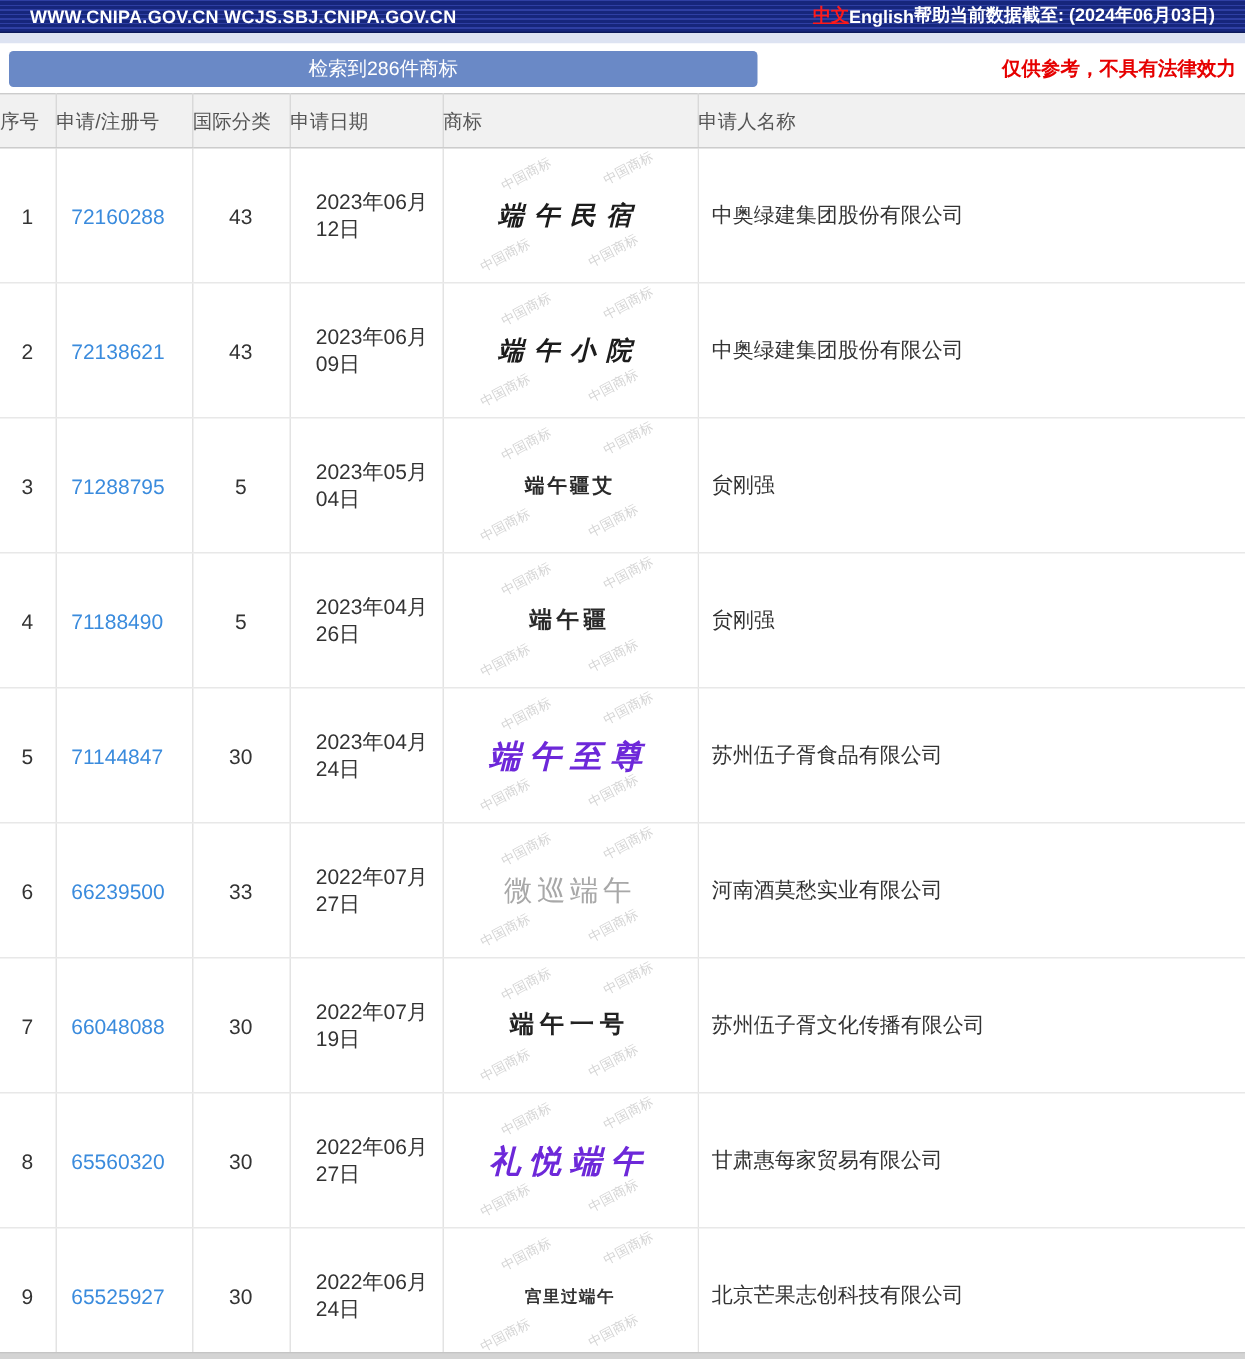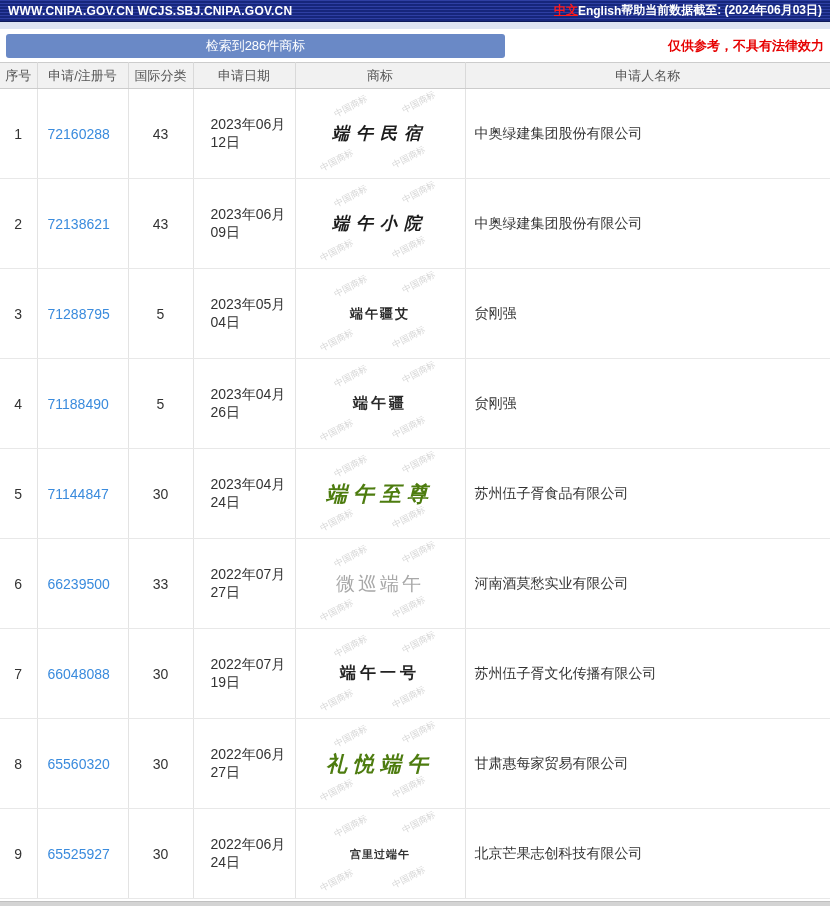--- a/index.html
+++ b/index.html
@@ -6,21 +6,21 @@
   html, body { width: 830px; height: 906px; overflow: hidden; background: #fff;
     font-family: "Liberation Sans", "DejaVu Sans", sans-serif; }
 
   
   .topbar {
     height: 22px; width: 100%;
     background-color: #1b2c8c;
     background-image: repeating-linear-gradient(180deg,
       #2e3fa3 0px, #2e3fa3 1px, #16267c 1px, #16267c 3px);
     display: flex; align-items: center; justify-content: space-between;
-    padding: 0 8px; color: #ffffff; font-size: 12px; font-weight: bold;
+    padding: 0 20px; color: #ffffff; font-size: 12px; font-weight: bold;
     border-bottom: 1px solid #0d1a5a;
   }
   .topbar .left { letter-spacing: 0.2px; }
   .topbar .right { display: flex; align-items: center; gap: 0; }
   .lang-zh { color: #ff1a1a; text-decoration: underline; cursor: pointer; }
   .top-link { color: #ffffff; cursor: pointer; }
   .cutoff { color: #ffffff; }
 
   .substrip { height: 7px; background: #dde3f2; }
 
@@ -29,23 +29,23 @@
   .search-btn {
     width: 499px; height: 24px; margin-left: 0;
     background: #6a89c6; color: #fff; border: none; border-radius: 3px;
     font-size: 13px; font-family: inherit; cursor: pointer;
   }
   .disclaimer { margin-left: auto; color: #e60000; font-size: 13px; font-weight: bold; }
 
   
   table { width: 830px; border-collapse: collapse; table-layout: fixed; }
   thead th {
-    height: 26px; background: #f1f1f1; color: #555; font-size: 13px; font-weight: normal;
+    height: 36px; background: #f1f1f1; color: #555; font-size: 13px; font-weight: normal;
     border-top: 1px solid #cccccc; border-bottom: 1px solid #cccccc;
-    border-right: 1px solid #d9d9d9; text-align: center;
+    border-right: 1px solid #d9d9d9; text-align: left;
   }
   thead th:last-child { border-right: none; }
   tbody td {
     height: 90px; border-bottom: 1px solid #e8e8e8; border-right: 1px solid #e3e3e3;
     font-size: 14px; color: #333; background: #fff; vertical-align: middle;
   }
   tbody td:last-child { border-right: none; }
   td.c-no { text-align: center; }
   td.c-app { padding-left: 10px; }
   .app-link { color: #3a8bdd; cursor: pointer; }
@@ -54,21 +54,21 @@
   td.c-mark { position: relative; text-align: center; overflow: hidden; }
   td.c-applicant { padding-left: 9px; }
 
   
   .mark { position: relative; z-index: 2; }
   .mark-callig-md { font-family: "DejaVu Serif", serif; font-style: italic; font-weight: bold;
     font-size: 17px; letter-spacing: 7px; color: #1c1c1c; }
   .mark-print-sm { font-weight: bold; font-size: 13px; letter-spacing: 2px; color: #2a2a2a; }
   .mark-print-md { font-weight: bold; font-size: 15px; letter-spacing: 3px; color: #2a2a2a; }
   .mark-callig-lg { font-family: "DejaVu Serif", serif; font-style: italic; font-weight: bold;
-    font-size: 21px; letter-spacing: 6px; color: #4d7c0f; }
+    font-size: 21px; letter-spacing: 6px; color: #6d28d9; }
   .mark-faint { font-size: 19px; letter-spacing: 3px; color: #a8a8a8; }
   .mark-bold-md { font-weight: bold; font-size: 16px; letter-spacing: 4px; color: #222; }
   .mark-bold-sm { font-weight: bold; font-size: 11px; letter-spacing: 1px; color: #333; }
 
   .wm { position: absolute; z-index: 1; font-size: 9px; color: rgba(130,130,130,0.35);
     transform: rotate(-28deg); pointer-events: none; white-space: nowrap; }
   .wm.w1 { left: 22%; top: 12%; }
   .wm.w2 { right: 16%; top: 8%; }
   .wm.w3 { left: 14%; bottom: 12%; }
   .wm.w4 { right: 22%; bottom: 16%; }

